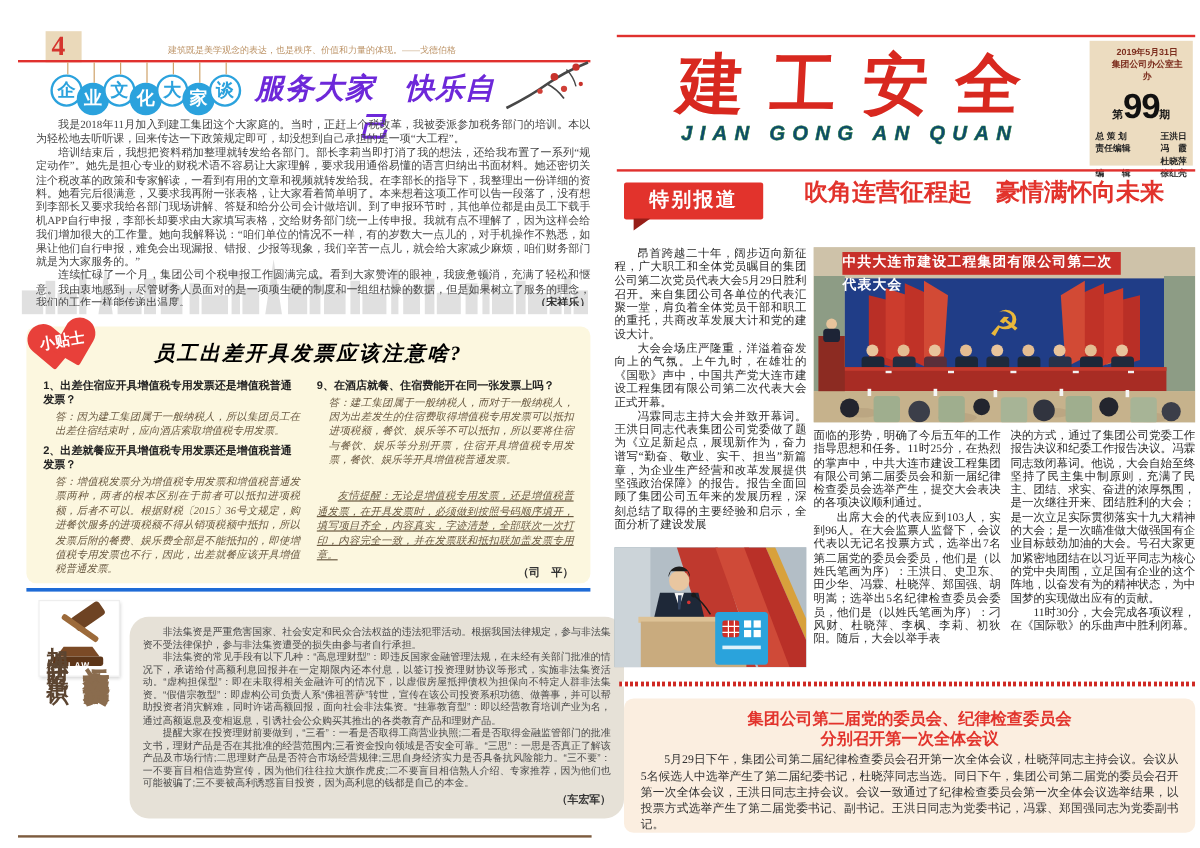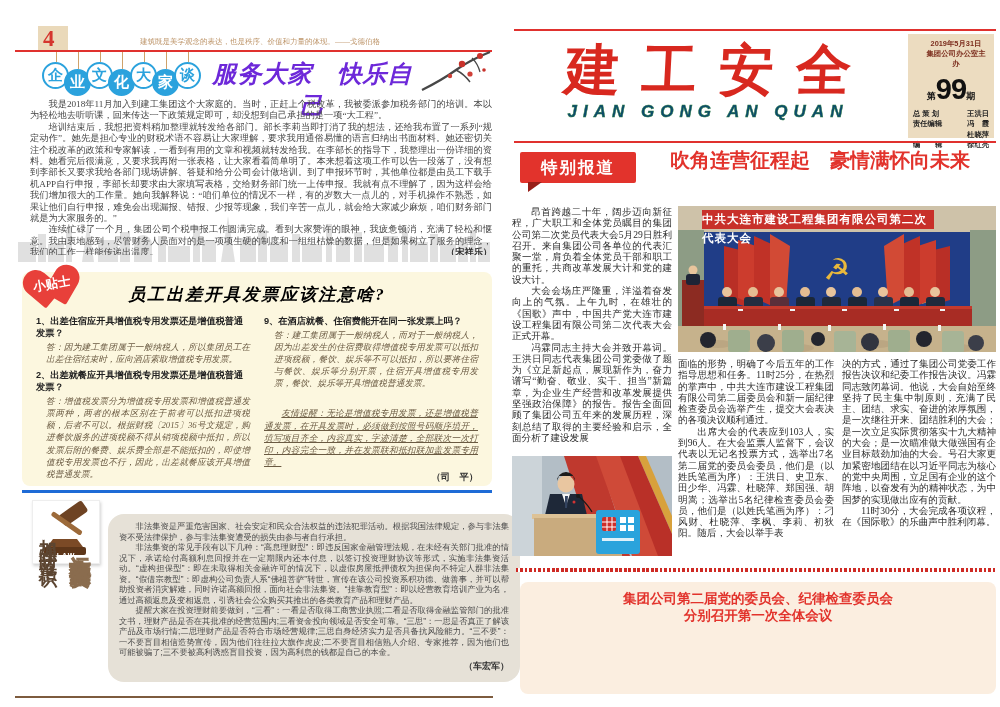--- a/index.html
+++ b/index.html
@@ -422,15 +422,16 @@
           </g>
         <rect x="90" y="82" width="32" height="3" fill="#ffffff" opacity=".85"></rect>
       </svg>
     </div>
 
     <div class="abs dotline"></div>
 
     <div class="abs meeting-box">
       <div class="mtitle">集团公司第二届党的委员会、纪律检查委员会</div>
       <div class="mtitle">分别召开第一次全体会议</div>
+      <p class="mbody">5月29日下午，集团公司第二届纪律检查委员会召开第一次全体会议，杜晓萍同志主持会议。会议从5名候选人中选举产生了第二届纪委书记，杜晓萍同志当选。同日下午，集团公司第二届党的委员会召开第一次全体会议，王洪日同志主持会议。会议一致通过了纪律检查委员会第一次全体会议选举结果，以投票方式选举产生了第二届党委书记、副书记。王洪日同志为党委书记，冯霖、郑国强同志为党委副书记。</p>
     </div>
   </section>
 </div>
 
 </body></html>

